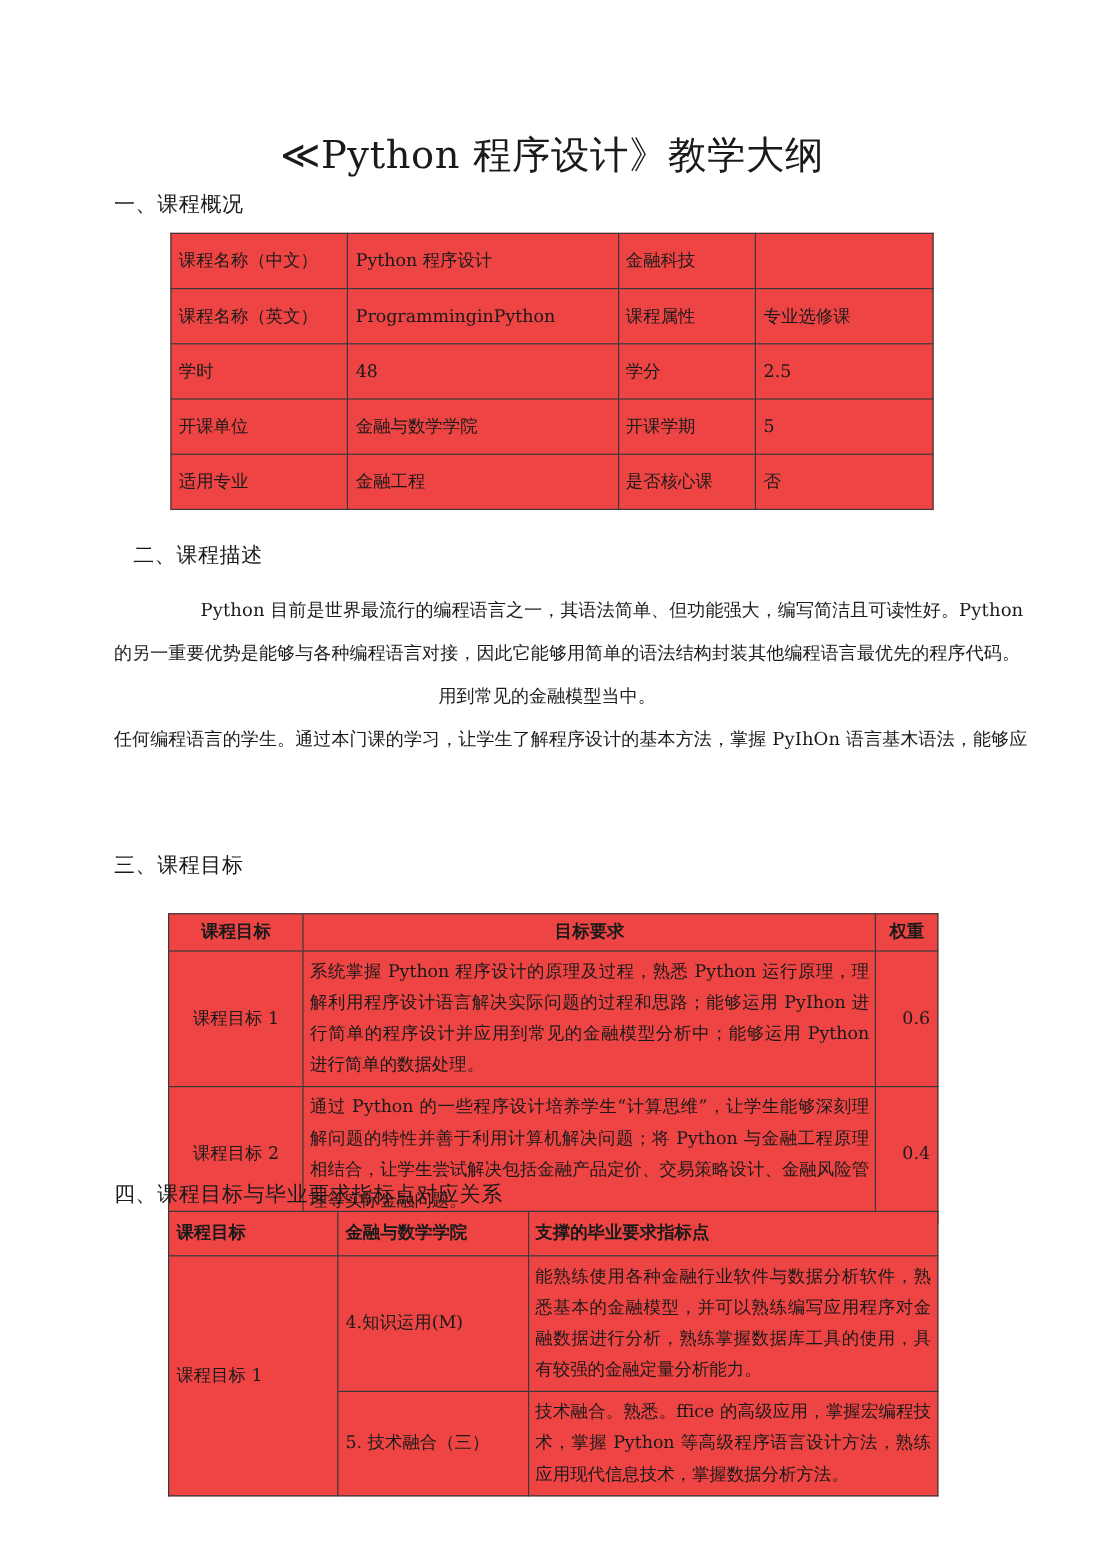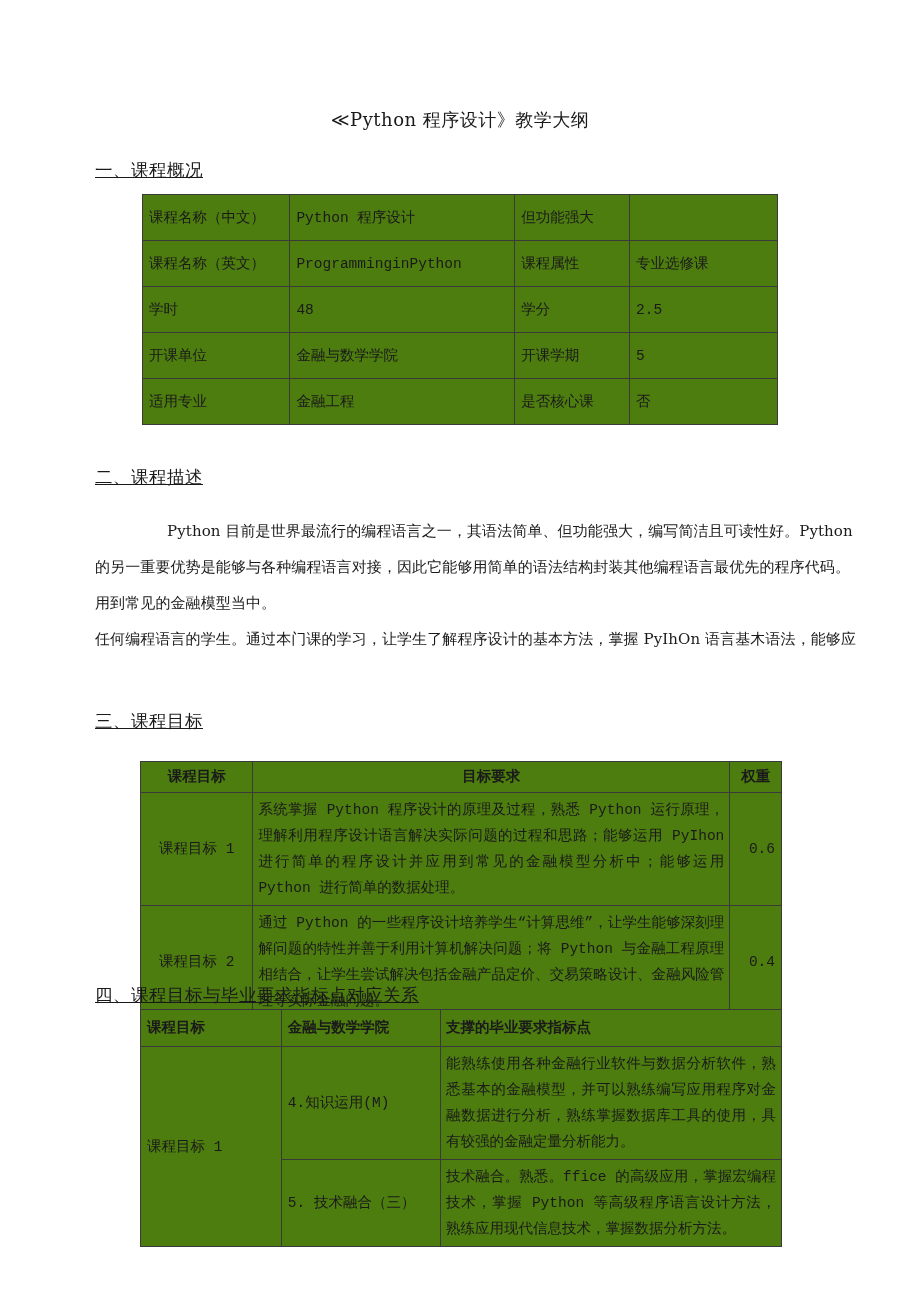--- a/index.html
+++ b/index.html
@@ -23,59 +23,58 @@
     height: 1301px;
     box-sizing: border-box;
     padding: 0;
   }
   .doc-title {
     position: absolute;
     left: 0;
     top: 108px;
     width: 920px;
     text-align: center;
-    font-size: 18px;
+    font-size: 32px;
     letter-spacing: 0.5px;
     font-family: "DejaVu Serif", "Liberation Serif", serif;
   }
   .section-heading {
     position: absolute;
     left: 95px;
     font-size: 17.5px;
     letter-spacing: 0.5px;
     white-space: nowrap;
-    text-decoration: underline;
   }
   #h1 { top: 158px; }
-  #h2 { top: 465px; }
+  #h2 { top: 450px; margin-left: 16px; }
   #h3 { top: 709px; }
   #h4 { top: 983px; }
 
   
   .para-block {
     position: absolute;
     left: 95px;
-    top: 513px;
+    top: 490px;
     width: 722px;
+    text-align: center;
   }
   .para-line {
     font-size: 15px;
     line-height: 36px;
     white-space: nowrap;
     letter-spacing: 0.1px;
   }
   .para-line.indent { text-indent: 72px; }
 
   
   table.doc-table {
     position: absolute;
     border-collapse: collapse;
     font-size: 14.5px;
-    background: #4d7c0f;
-    font-family: Liberation Mono, monospace;
+    background: #ef4444;
   }
   table.doc-table td, table.doc-table th {
     border: 1px solid #3a3a3a;
     vertical-align: middle;
     padding: 3px 6px;
     font-weight: normal;
     text-align: left;
   }
 
   
@@ -150,21 +149,21 @@
 
   <div class="doc-title">≪Python 程序设计》教学大纲</div>
 
   <div class="section-heading" id="h1">一、课程概况</div>
 
   <table class="doc-table" id="table-overview">
     <tbody>
       <tr>
         <td class="c0">课程名称（中文）</td>
         <td class="c1">Python 程序设计</td>
-        <td class="c2">但功能强大</td>
+        <td class="c2">金融科技</td>
         <td class="c3"></td>
       </tr>
       <tr>
         <td class="c0">课程名称（英文）</td>
         <td class="c1">ProgramminginPython</td>
         <td class="c2">课程属性</td>
         <td class="c3">专业选修课</td>
       </tr>
       <tr>
         <td class="c0">学时</td>

